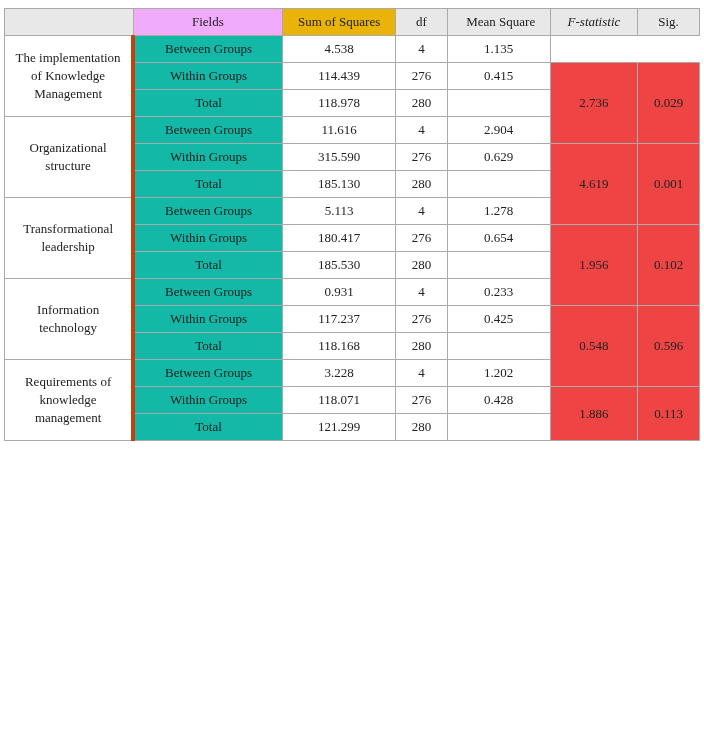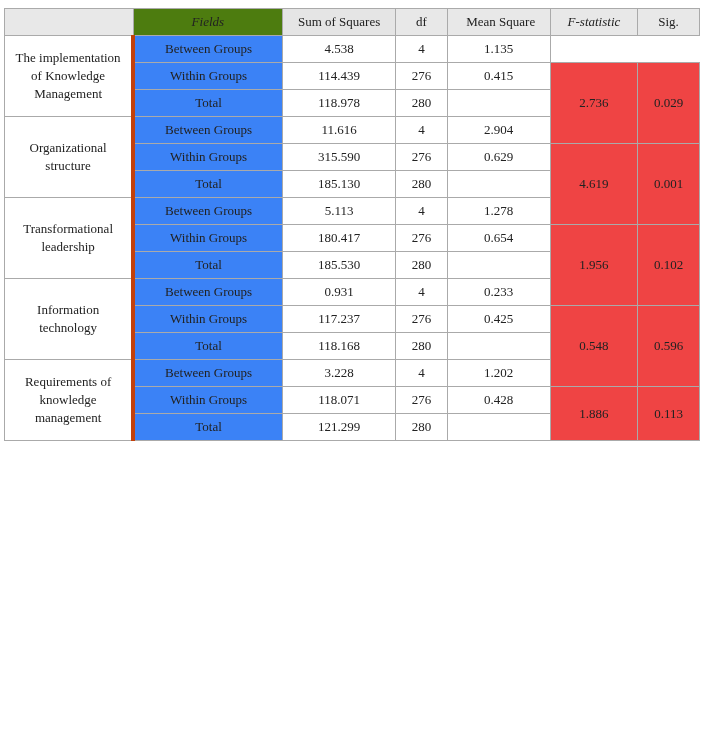--- a/index.html
+++ b/index.html
@@ -32,44 +32,44 @@
     td.row-header {
       text-align: center;
       font-weight: normal;
       background: #fff;
       border-right: 4px solid #c2410c;
       vertical-align: middle;
       font-size: 13px;
       line-height: 1.4;
     }
     td.field-cell {
-      background: #3b82f6;
+      background: #14b8a6;
       text-align: center;
     }
     td.data-cell {
       background: #fff;
       text-align: center;
     }
     td.merged-cell {
       background: #ef4444;
       vertical-align: middle;
     }
   </style>
 </head>
 <body>
 
 <div class="table-wrap">
   <table>
     <thead>
       <tr>
         <th style="background:#e8e8e8; width:125px;"></th>
-        <th style="background:#4d7c0f; width:145px;font-style:italic;">
+        <th style="background:#f0abfc; width:145px;">
           <span>Fields</span>
         </th>
-        <th style="background:#e5e5e5; width:110px;text-align:center;">
+        <th style="background:#eab308; width:110px;text-align:center;">
           <span>Sum of Squares</span>
         </th>
         <th style="background:#e8e8e8; width:50px;">
           <span>df</span>
         </th>
         <th style="background:#e8e8e8; width:100px;padding-left:12px;">
           <span>Mean Square</span>
         </th>
         <th style="background:#e8e8e8; width:85px; font-style:italic;">
           <span>F-statistic</span>

